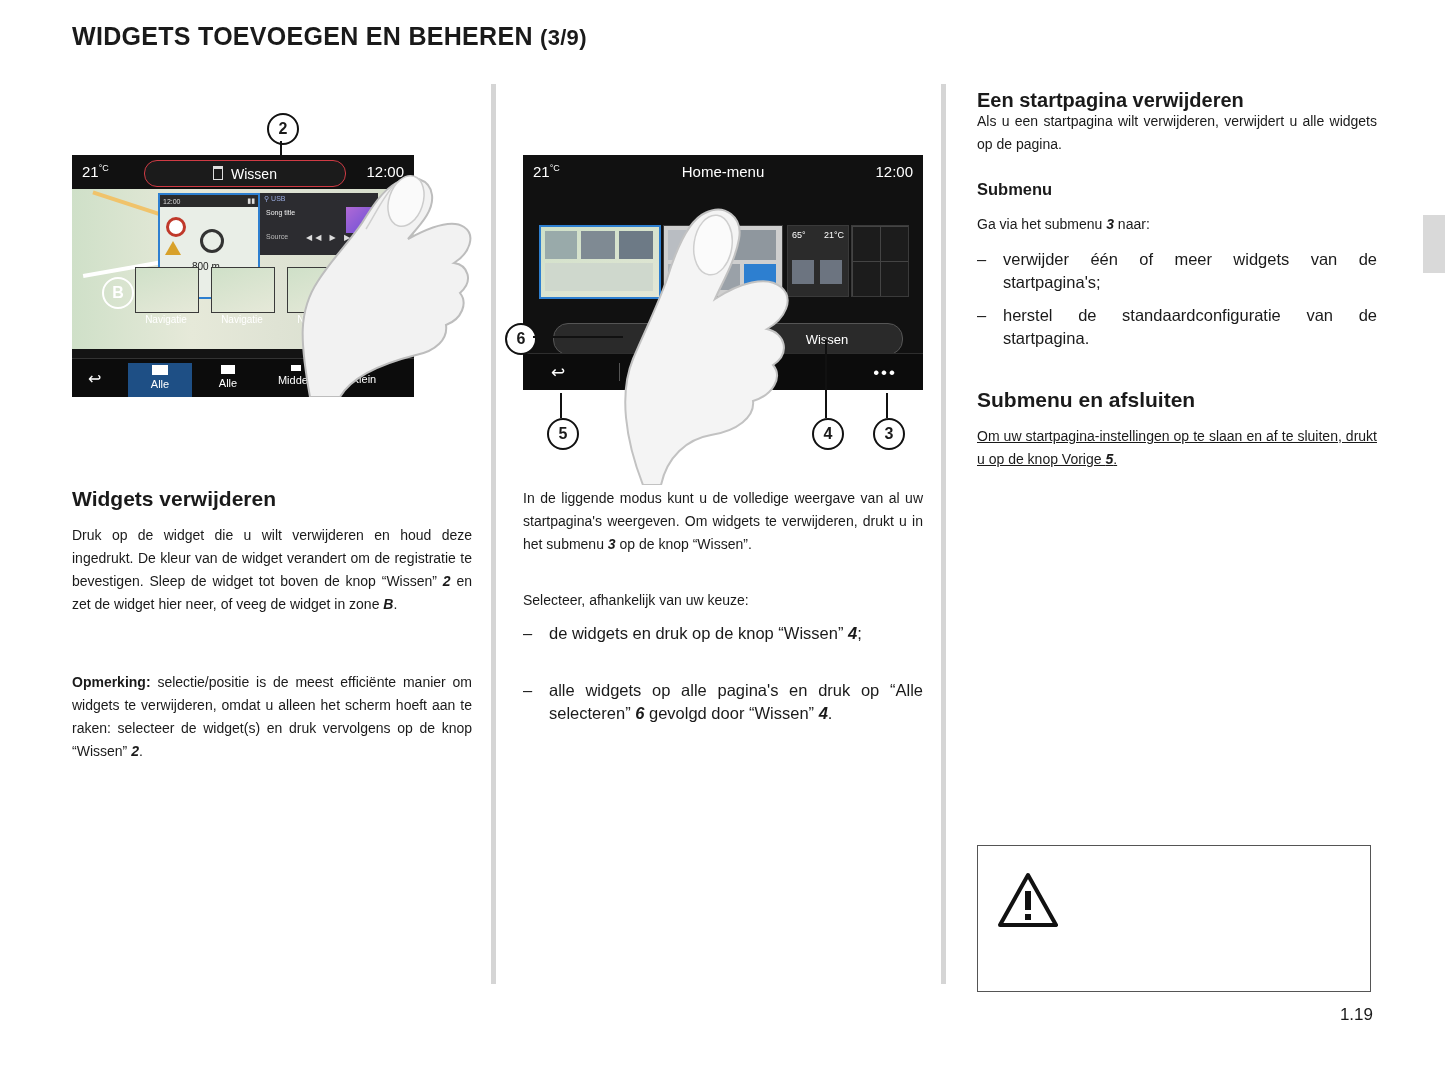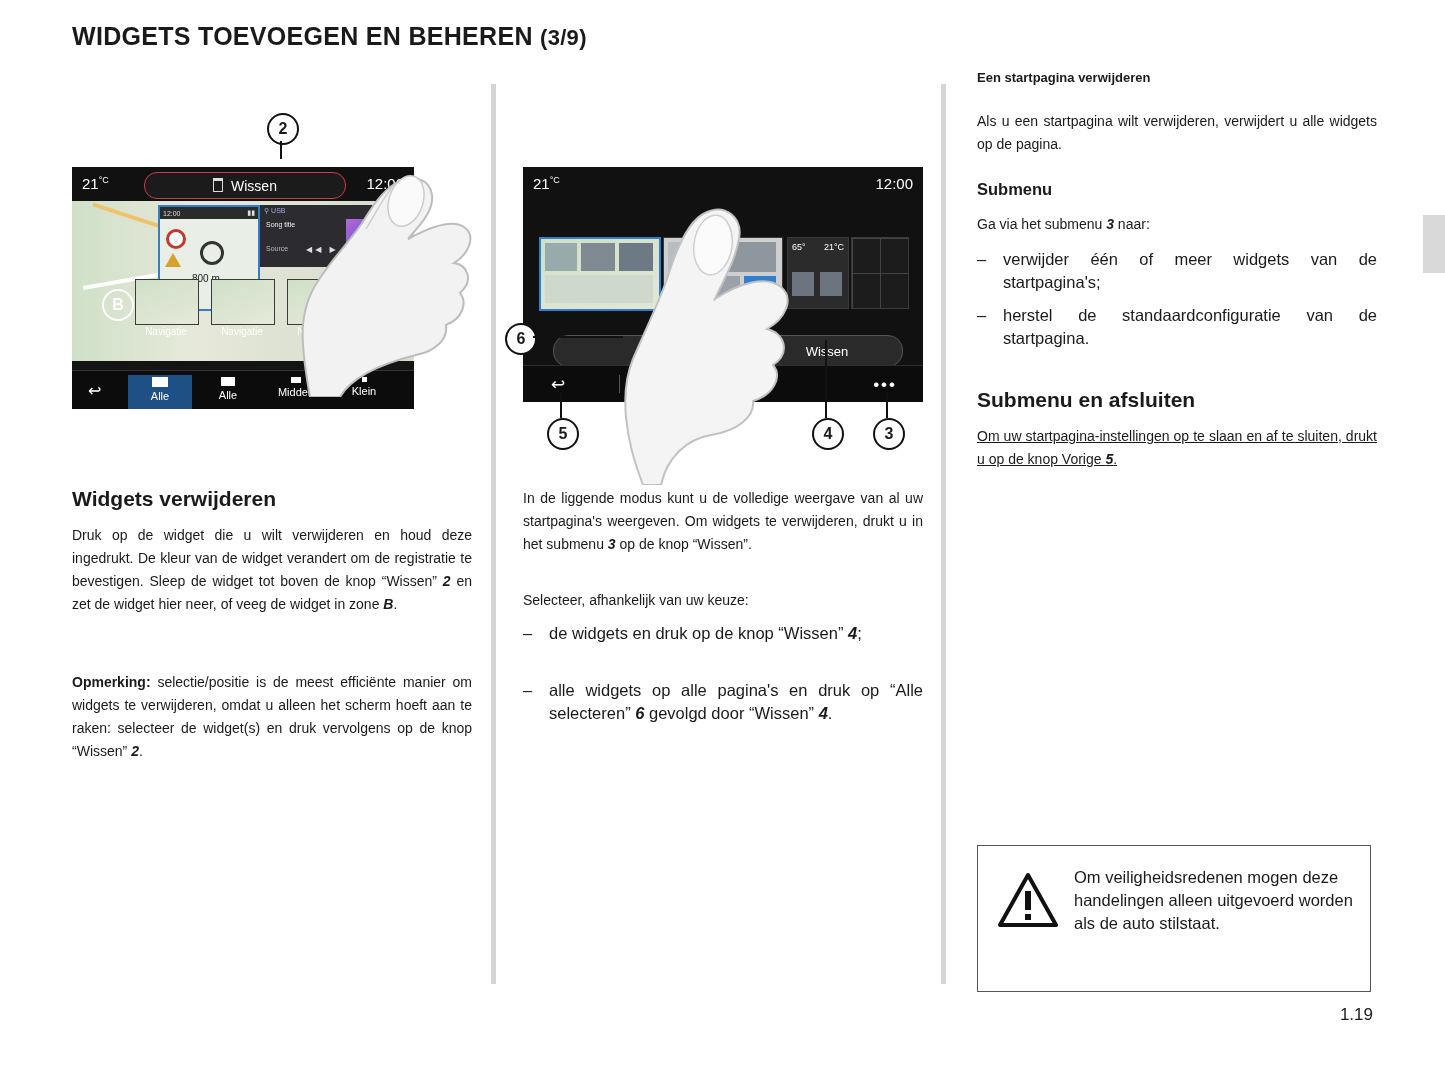--- a/index.html
+++ b/index.html
@@ -91,21 +91,20 @@
     width: 2px;
     height: 18px;
     background: #111;
   }
 
   
   .screen {
     position: absolute;
     background: #111;
     overflow: hidden;
-    margin-top: 12px;
   }
   #screen1 { left: 0; top: 0; width: 342px; height: 242px; }
   .statusbar {
     position: absolute;
     left: 0; top: 0;
     width: 100%;
     height: 34px;
     color: #fff;
     font-size: 14px;
   }
@@ -313,21 +312,21 @@
 
   #c2-p1 { left: 523px; top: 487px; width: 400px; }
   #c2-p2 { left: 523px; top: 589px; width: 400px; }
   .bullet-row { position: absolute; width: 400px; }
   .bullet-row .dash { position: absolute; left: 0; top: 0; font-size: 16.5px; line-height: 23px; }
   .bullet-row .txt { margin-left: 26px; font-size: 16.5px; line-height: 23px; text-align: justify; }
   #c2-b1 { left: 523px; top: 622px; }
   #c2-b2 { left: 523px; top: 679px; }
 
   
-  #c3-h1 { left: 977px; top: 70px; font-size: 13px; }
+  #c3-h1 { left: 977px; top: 89px; font-size: 20px; }
   #c3-p1 { left: 977px; top: 110px; width: 400px; }
   #c3-h2 { left: 977px; top: 180px; font-size: 16.5px; }
   #c3-p2 { left: 977px; top: 213px; width: 400px; }
   #c3-b1 { left: 977px; top: 248px; }
   #c3-b2 { left: 977px; top: 304px; }
   #c3-h3 { left: 977px; top: 388px; font-size: 21px; }
   #c3-p3 { left: 977px; top: 425px; width: 400px; text-decoration: underline; }
 
   #warning-box {
     position: absolute; left: 977px; top: 845px; width: 392px; height: 145px;
@@ -426,20 +425,21 @@
 <div class="head" id="c1-h1">Widgets verwijderen</div>
 <div class="para" id="c1-p1">Druk op de widget die u wilt verwijderen en houd deze ingedrukt. De kleur van de widget verandert om de registratie te bevestigen. Sleep de widget tot boven de knop “Wissen” <i class="b">2</i> en zet de widget hier neer, of veeg de widget in zone <i class="b">B</i>.</div>
 <div class="para" id="c1-p2"><b>Opmerking:</b> selectie/positie is de meest efficiënte manier om widgets te verwijderen, omdat u alleen het scherm hoeft aan te raken: selecteer de widget(s) en druk vervolgens op de knop “Wissen” <i class="b">2</i>.</div>
 
 <div id="img2-wrap">
   <div class="screen" id="screen2">
     <div class="statusbar">
       <span class="temp"><span>21</span><sup>°C</sup></span>
       <span class="clock">12:00</span>
     </div>
+    <div class="title">Home-menu</div>
 
     <div id="pages-strip">
       <div class="page-cell" id="pc1">
         <div class="mini-tile" style="left:4px;top:4px;width:32px;height:28px;background:#9aa;"></div>
         <div class="mini-tile" style="left:40px;top:4px;width:34px;height:28px;background:#7f8a93;"></div>
         <div class="mini-tile" style="left:78px;top:4px;width:34px;height:28px;background:#6d7a86;"></div>
         <div class="mini-tile" style="left:4px;top:36px;width:108px;height:28px;background:#cfd8cd;"></div>
       </div>
       <div class="page-cell" id="pc2">
         <div class="mini-tile" style="left:4px;top:4px;width:52px;height:30px;background:#b9bdc2;"></div>
@@ -517,16 +517,15 @@
 
 <div class="head" id="c3-h3">Submenu en afsluiten</div>
 <div class="para" id="c3-p3">Om uw startpagina-instellingen op te slaan en af te sluiten, drukt u op de knop Vorige <i class="b">5</i>.</div>
 
 <div id="warning-box">
   <svg id="warning-tri" viewBox="0 0 60 58">
     <path d="M30 4 L58 54 L2 54 Z" fill="#ffffff" stroke="#111" stroke-width="4" stroke-linejoin="round"></path>
     <rect x="27" y="20" width="6" height="19" fill="#111"></rect>
     <rect x="27" y="43" width="6" height="6" fill="#111"></rect>
   </svg>
-  <div id="warning-text">Om veiligheidsredenen mogen deze handelingen alleen uitgevoerd worden als de auto stilstaat.</div>
 </div>
 
 <div id="folio">1.19</div>
 
 </body></html>

